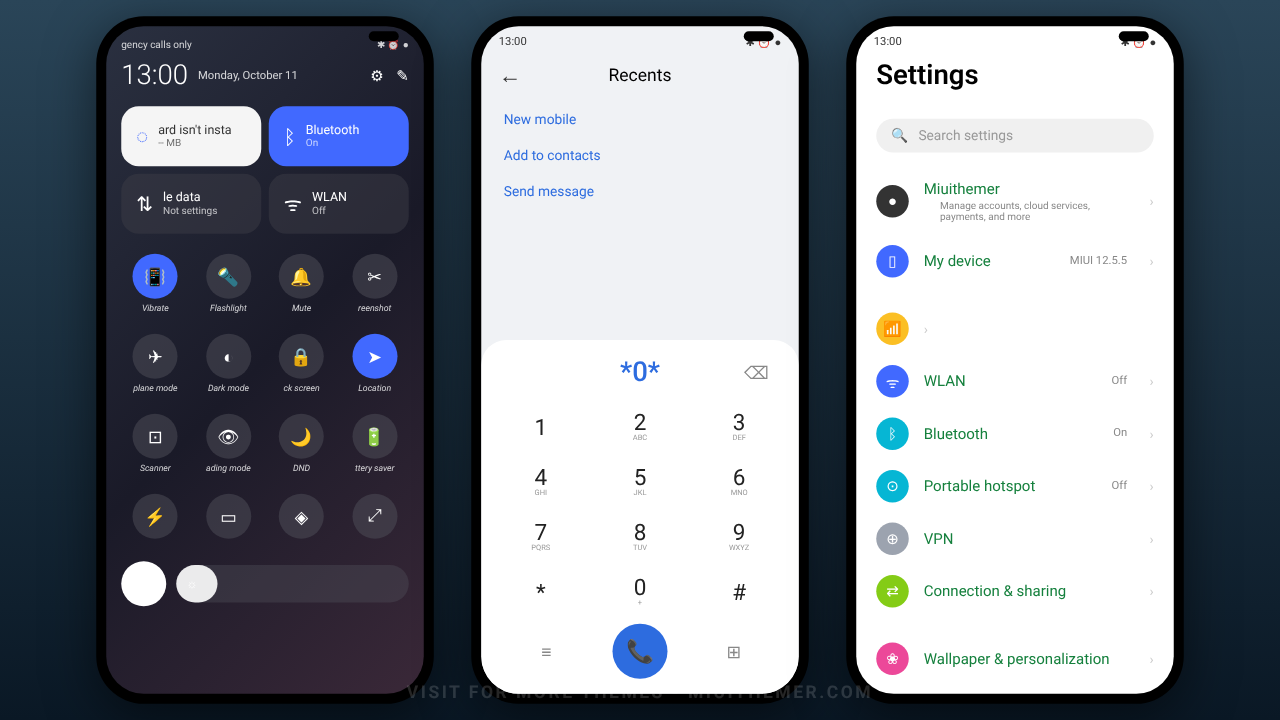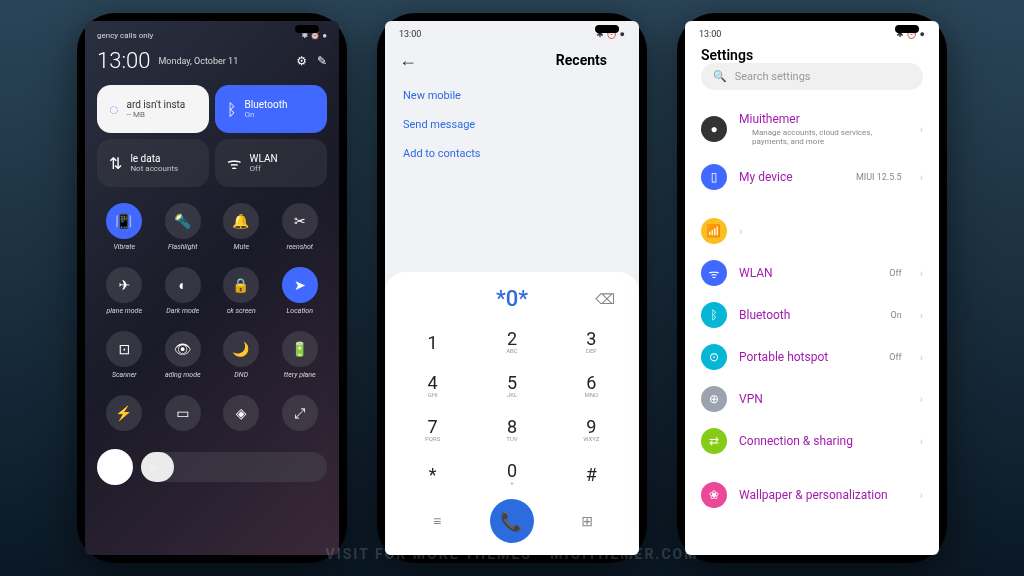--- a/index.html
+++ b/index.html
@@ -1,18 +1,18 @@
 <!DOCTYPE html>
 <html><head>
 <meta charset="utf-8">
 <style>
 * { margin: 0; padding: 0; box-sizing: border-box; font-family: -apple-system, BlinkMacSystemFont, "Segoe UI", Roboto, sans-serif; }
 body { background: linear-gradient(180deg, #2a4558 0%, #0a1825 100%); width: 1024px; height: 576px; display: flex; justify-content: center; align-items: center; gap: 30px; position: relative; }
 .phone { width: 270px; height: 550px; background: #000; border-radius: 38px; padding: 8px; position: relative; box-shadow: 0 10px 40px rgba(0,0,0,0.5); }
-.screen { width: 100%; height: 100%; border-radius: 6px; overflow: hidden; position: relative; }
+.screen { width: 100%; height: 100%; border-radius: 30px; overflow: hidden; position: relative; }
 .camera-cutout { position: absolute; top: 12px; right: 28px; width: 24px; height: 8px; background: #000; border-radius: 4px; z-index: 100; }
 
 
 .p1-screen { background: linear-gradient(135deg, #2a3040 0%, #1a1a28 50%, #3a2838 100%); color: #fff; padding: 10px 12px; }
 .p1-statusbar { display: flex; justify-content: space-between; font-size: 8px; opacity: 0.8; margin-bottom: 8px; }
 .p1-header { display: flex; align-items: center; gap: 8px; margin-bottom: 12px; }
 .p1-time { font-size: 22px; font-weight: 300; }
 .p1-date { font-size: 9px; opacity: 0.8; }
 .p1-header-icons { margin-left: auto; display: flex; gap: 10px; font-size: 12px; }
 .p1-tiles { display: grid; grid-template-columns: 1fr 1fr; gap: 6px; margin-bottom: 10px; }
@@ -33,53 +33,53 @@
 .p1-brightness { display: flex; align-items: center; gap: 8px; margin-top: 8px; }
 .p1-sun-btn { width: 36px; height: 36px; background: #fff; border-radius: 50%; display: flex; align-items: center; justify-content: center; font-size: 14px; }
 .p1-slider { flex: 1; height: 30px; background: rgba(80,80,90,0.4); border-radius: 15px; position: relative; }
 .p1-slider-fill { position: absolute; left: 0; top: 0; width: 18%; height: 100%; background: rgba(255,255,255,0.9); border-radius: 15px; display: flex; align-items: center; padding-left: 8px; font-size: 10px; }
 
 
 .p2-screen { background: #f0f2f5; display: flex; flex-direction: column; }
 .p2-statusbar { display: flex; justify-content: space-between; padding: 8px 14px 4px; font-size: 9px; color: #333; }
 .p2-header { display: flex; align-items: center; padding: 6px 14px; }
 .p2-back { font-size: 18px; color: #333; }
-.p2-title { flex: 1; text-align: right; font-size: 14px; font-weight: 700; margin-right: 18px; }
+.p2-title { flex: 1; text-align: center; font-size: 14px; font-weight: 400; margin-right: 18px; }
 .p2-links { padding: 4px 18px; }
 .p2-link { color: #2d6cdf; font-size: 11px; padding: 8px 0; }
 .p2-dialpad { background: #fff; border-radius: 20px 20px 0 0; margin-top: auto; padding: 14px 8px 8px; }
 .p2-display { display: flex; align-items: center; justify-content: center; position: relative; margin-bottom: 8px; }
 .p2-number { color: #2d6cdf; font-size: 22px; font-weight: 500; }
 .p2-backspace { position: absolute; right: 16px; font-size: 14px; color: #888; }
 .p2-keys { display: grid; grid-template-columns: repeat(3, 1fr); }
 .p2-key { height: 44px; display: flex; flex-direction: column; align-items: center; justify-content: center; }
 .p2-key-num { font-size: 18px; font-weight: 400; color: #222; }
 .p2-key-letters { font-size: 6px; color: #999; margin-top: -2px; }
 .p2-bottom { display: flex; align-items: center; justify-content: space-around; padding: 4px 10px; }
 .p2-menu-btn { width: 30px; height: 30px; display: flex; align-items: center; justify-content: center; color: #888; font-size: 14px; }
 .p2-call { width: 44px; height: 44px; background: #2d6cdf; border-radius: 50%; display: flex; align-items: center; justify-content: center; color: #fff; font-size: 18px; }
 
 
 .p3-screen { background: #fff; padding: 0; display: flex; flex-direction: column; }
 .p3-statusbar { display: flex; justify-content: space-between; padding: 8px 14px 4px; font-size: 9px; color: #333; }
-.p3-title { font-size: 14px; font-weight: 600; padding: 4px 16px 0; }
+.p3-title { font-size: 22px; font-weight: 600; padding: 4px 16px 22px; }
 .p3-search { margin: 0 16px 12px; background: #f0f0f0; border-radius: 20px; padding: 7px 12px; display: flex; align-items: center; gap: 8px; color: #999; font-size: 11px; }
 .p3-list { flex: 1; overflow: hidden; }
 .p3-item { display: flex; align-items: center; padding: 8px 16px; gap: 12px; }
 .p3-item-tall { padding: 10px 16px; }
 .p3-icon { width: 26px; height: 26px; border-radius: 50%; display: flex; align-items: center; justify-content: center; font-size: 12px; color: #fff; flex-shrink: 0; }
 .p3-icon-dark { background: #333; }
 .p3-icon-blue { background: #4169ff; }
 .p3-icon-yellow { background: #fbbf24; }
 .p3-icon-cyan { background: #06b6d4; }
 .p3-icon-gray { background: #9ca3af; }
 .p3-icon-green { background: #84cc16; }
 .p3-icon-pink { background: #ec4899; }
 .p3-item-text { flex: 1; }
-.p3-item-title { font-size: 12px; color: #a21caf; }
+.p3-item-title { font-size: 12px; color: #15803d; }
 .p3-item-sub { font-size: 8px; color: #888; margin-top: 2px; margin-left: 13px; }
 .p3-item-value { font-size: 9px; color: #888; margin-right: 6px; margin-left: 19px; }
 .p3-chevron { color: #ccc; font-size: 11px; }
 .p3-gap { height: 12px; }
 
 .watermark { position: absolute; bottom: 14px; left: 50%; transform: translateX(-50%); color: rgba(255,255,255,0.15); font-size: 14px; font-weight: 700; letter-spacing: 2px; white-space: nowrap; }
 </style>
 </head>
 <body>
 
@@ -110,21 +110,21 @@
         <span class="p1-tile-icon">ᛒ</span>
         <div class="p1-tile-text">
           <span class="p1-tile-title">Bluetooth</span>
           <span class="p1-tile-sub">On</span>
         </div>
       </div>
       <div class="p1-tile p1-tile-dark">
         <span class="p1-tile-icon">⇅</span>
         <div class="p1-tile-text">
           <span class="p1-tile-title">le data</span>
-          <span class="p1-tile-sub">Not accounts</span>
+          <span class="p1-tile-sub">Not settings</span>
         </div>
       </div>
       <div class="p1-tile p1-tile-dark">
         <span class="p1-tile-icon">ᯤ</span>
         <div class="p1-tile-text">
           <span class="p1-tile-title">WLAN</span>
           <span class="p1-tile-sub">Off</span>
         </div>
       </div>
     </div>
@@ -168,21 +168,21 @@
         <div class="p1-toggle">
           <div class="p1-toggle-icon p1-toggle-gray">👁</div>
           <span class="p1-toggle-label">ading mode</span>
         </div>
         <div class="p1-toggle">
           <div class="p1-toggle-icon p1-toggle-gray">🌙</div>
           <span class="p1-toggle-label">DND</span>
         </div>
         <div class="p1-toggle">
           <div class="p1-toggle-icon p1-toggle-gray">🔋</div>
-          <span class="p1-toggle-label">ttery plane</span>
+          <span class="p1-toggle-label">ttery saver</span>
         </div>
         <div class="p1-toggle">
           <div class="p1-toggle-icon p1-toggle-gray">⚡</div>
           <span class="p1-toggle-label"></span>
         </div>
         <div class="p1-toggle">
           <div class="p1-toggle-icon p1-toggle-gray">▭</div>
           <span class="p1-toggle-label"></span>
         </div>
         <div class="p1-toggle">
@@ -209,22 +209,22 @@
     <div class="p2-statusbar">
       <span>13:00</span>
       <span>✱ ⏰ ●</span>
     </div>
     <div class="p2-header">
       <span class="p2-back">←</span>
       <span class="p2-title">Recents</span>
     </div>
     <div class="p2-links" id="p2-links">
         <div class="p2-link">New mobile</div>
+        <div class="p2-link">Add to contacts</div>
         <div class="p2-link">Send message</div>
-        <div class="p2-link">Add to contacts</div>
       </div>
     <div class="p2-dialpad">
       <div class="p2-display">
         <span class="p2-number">*0*</span>
         <span class="p2-backspace">⌫</span>
       </div>
       <div class="p2-keys" id="p2-keys">
           <div class="p2-key">
             <span class="p2-key-num">1</span>
             <span class="p2-key-letters"></span>

